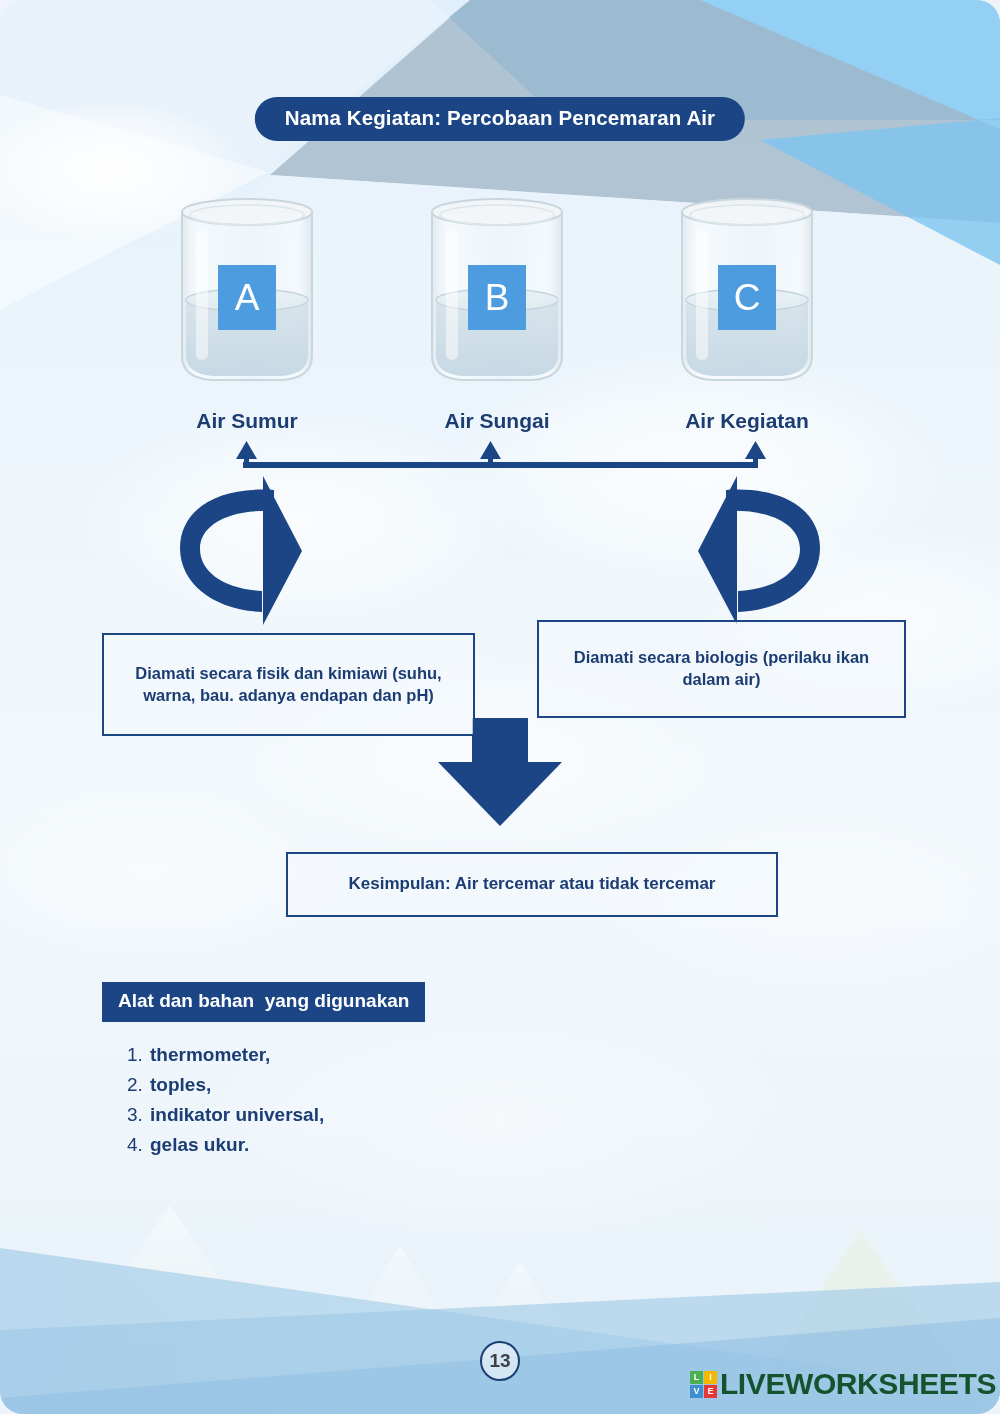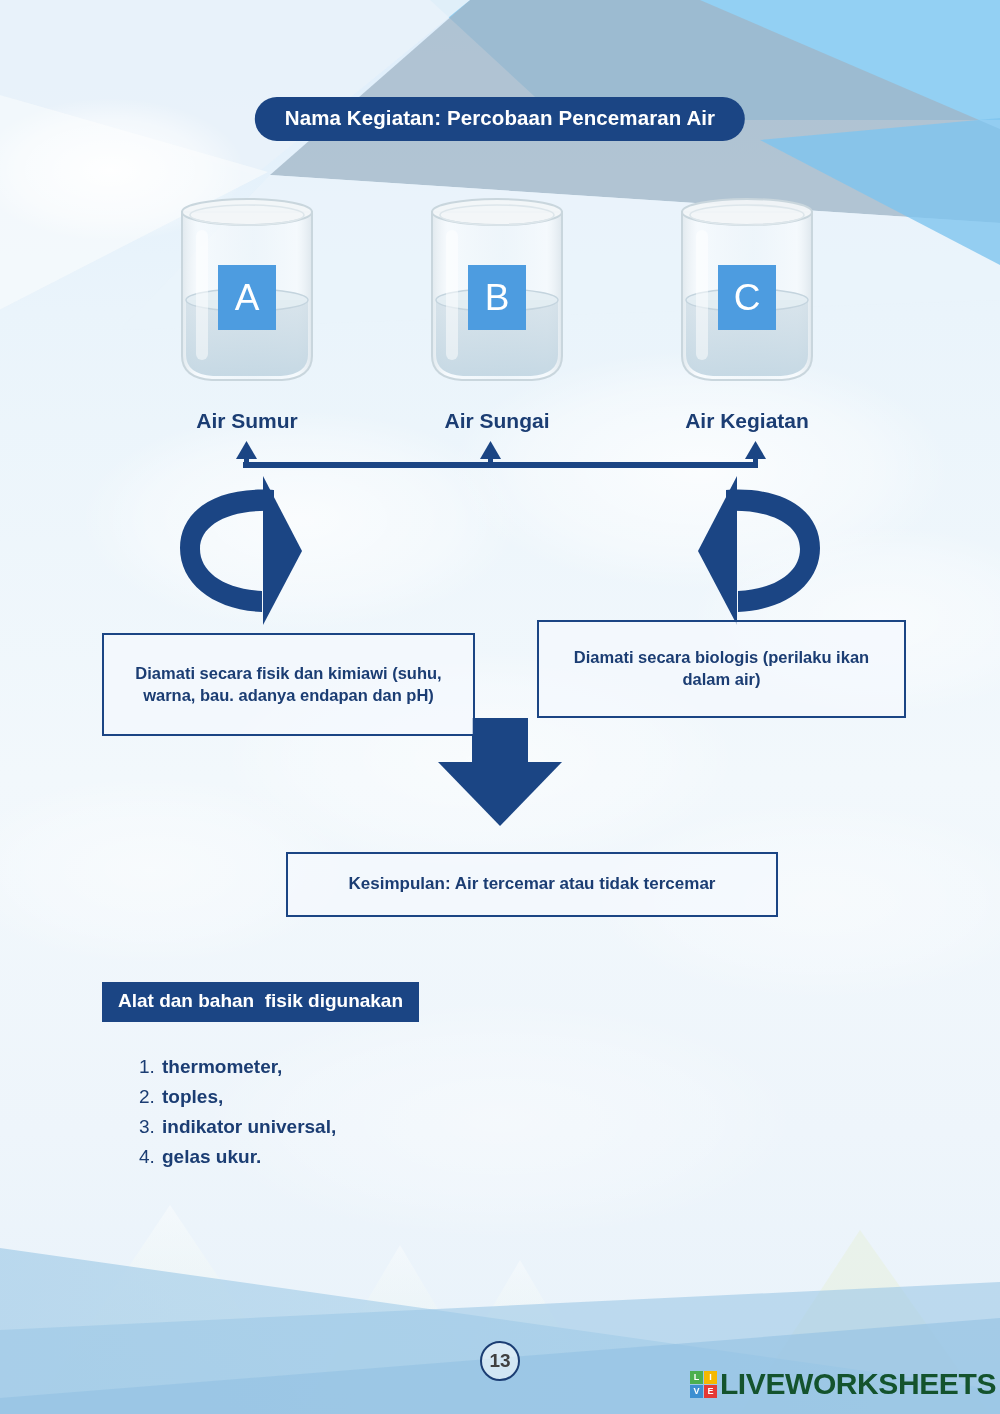--- a/index.html
+++ b/index.html
@@ -1,21 +1,21 @@
 <!DOCTYPE html>
 <html><head>
 <meta charset="utf-8">
 <style>
   html,body{margin:0;padding:0;}
   body{
     width:1000px;height:1414px;overflow:hidden;position:relative;
     font-family:"Liberation Sans","DejaVu Sans",sans-serif;
     background:#eef4fa;
   }
-  #page{position:absolute;inset:0;width:1000px;height:1414px;overflow:hidden;}
+  #page{position:absolute;inset:0;width:1000px;height:1414px;overflow:hidden;border-radius:23px;}
 
   
   .bg-svg{position:absolute;inset:0;width:1000px;height:1414px;}
   .content{position:absolute;inset:0;width:1000px;height:1414px;}
 
   
   .title-pill{
     position:absolute;left:50%;transform:translateX(-50%);top:97px;
     background:#1b4584;color:#ffffff;
     border-radius:999px;
@@ -62,21 +62,21 @@
 
   
   .mat-header{
     position:absolute;left:102px;top:982px;
     background:#1b4584;color:#fff;
     font-size:19px;font-weight:bold;
     padding:8px 16px 10px 16px;white-space:pre;
   }
   .mat-list{
     position:absolute;left:112px;top:1036px;
-    margin:16px;padding:0 0 0 32px;
+    margin:4px;padding:0 0 0 32px;
     color:#1b3d73;font-size:19px;font-weight:bold;line-height:1.58;
   }
   .mat-list li{padding-left:2px;}
   .mat-list li::marker{font-weight:normal;}
 
   
   .pagenum{
     position:absolute;left:50%;transform:translateX(-50%);top:1341px;
     width:36px;height:36px;border-radius:50%;
     border:2.5px solid #1b3d73;background:rgba(255,255,255,.55);
@@ -252,21 +252,21 @@
           <rect x="472" y="718" width="56" height="52"></rect>
           <polygon points="500,826 562,762 438,762"></polygon>
         </g>
       </g>
     </svg>
 
     <div class="pbox pbox-phys">Diamati secara fisik dan kimiawi (suhu, warna, bau. adanya endapan dan pH)</div>
     <div class="pbox pbox-bio">Diamati secara biologis (perilaku ikan dalam air)</div>
     <div class="pbox pbox-concl">Kesimpulan: Air tercemar atau tidak tercemar</div>
 
-    <div class="mat-header">Alat dan bahan  fisik digunakan</div>
+    <div class="mat-header">Alat dan bahan  yang digunakan</div>
     <ol class="mat-list">
       <li>thermometer,</li>
       <li>toples,</li>
       <li>indikator universal,</li>
       <li>gelas ukur.</li>
     </ol>
 
     <div class="pagenum">13</div>
 
     <div class="lw-logo">

